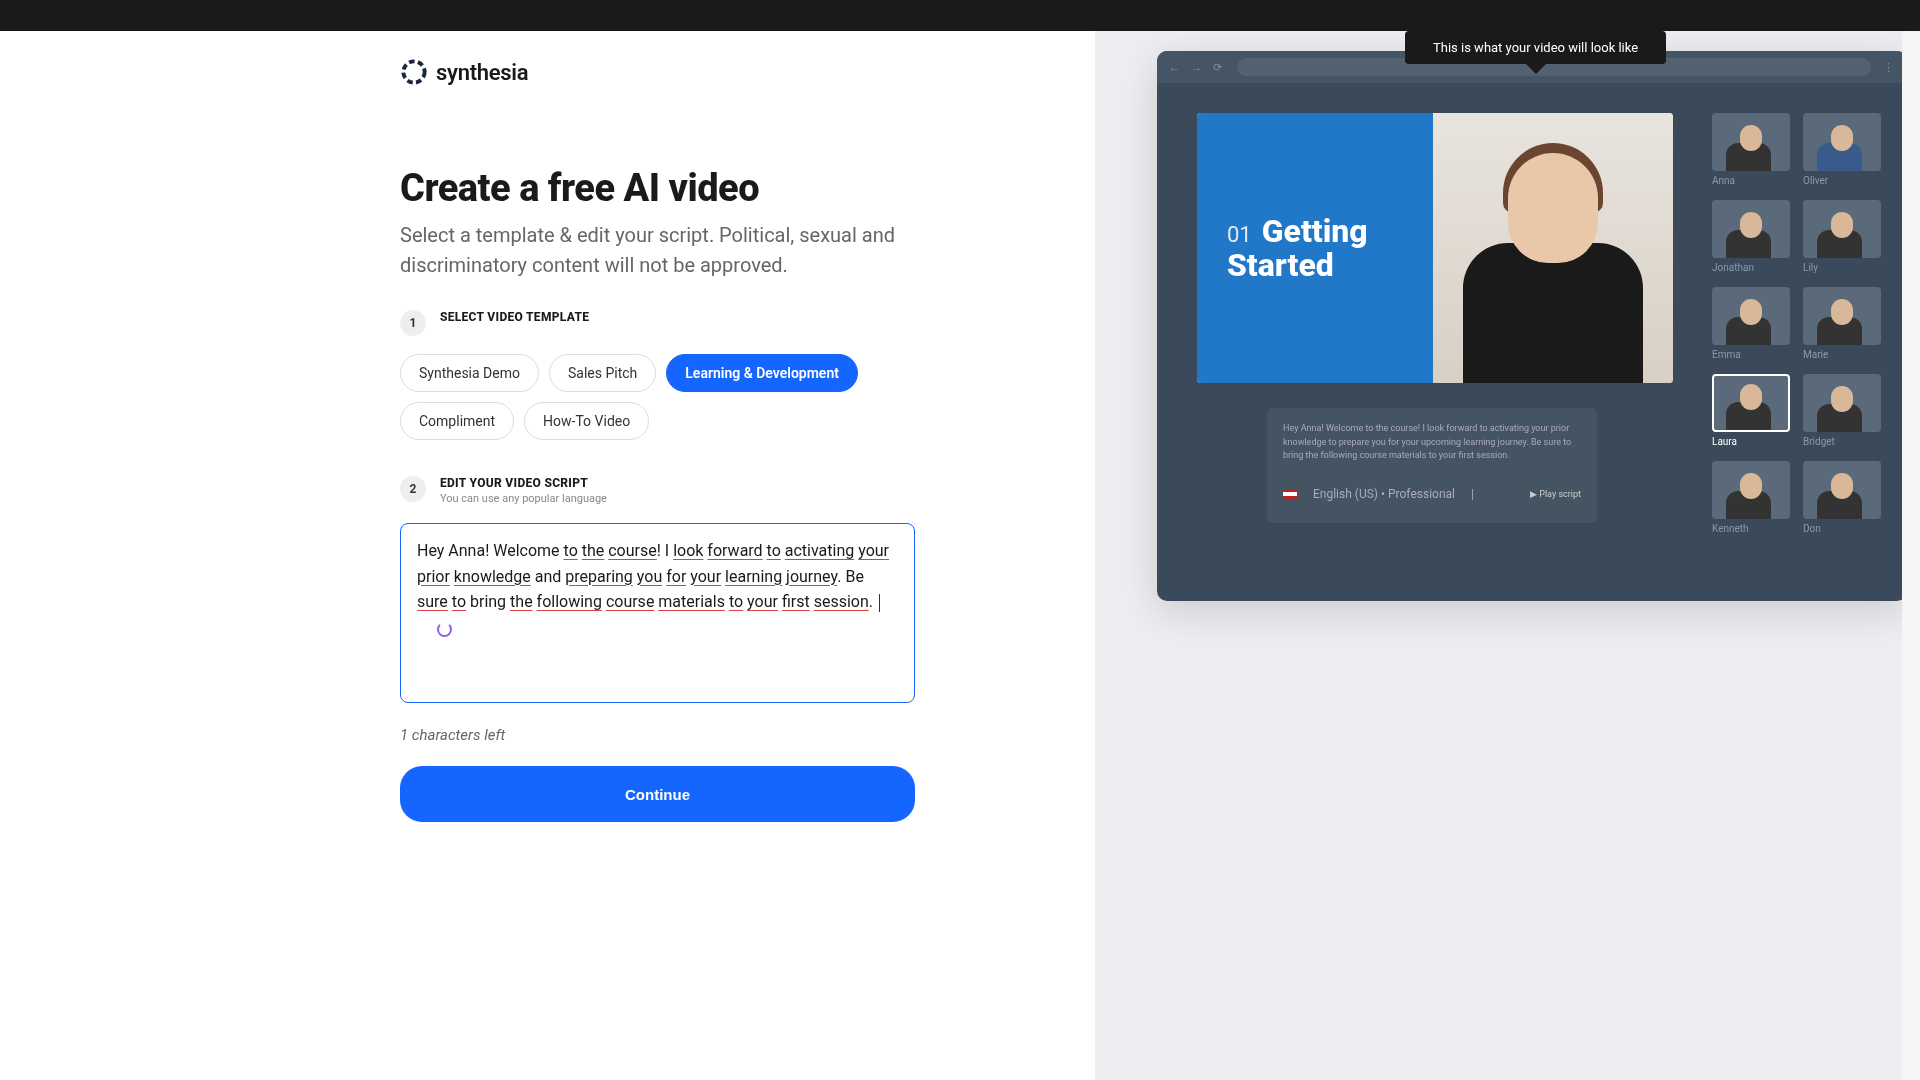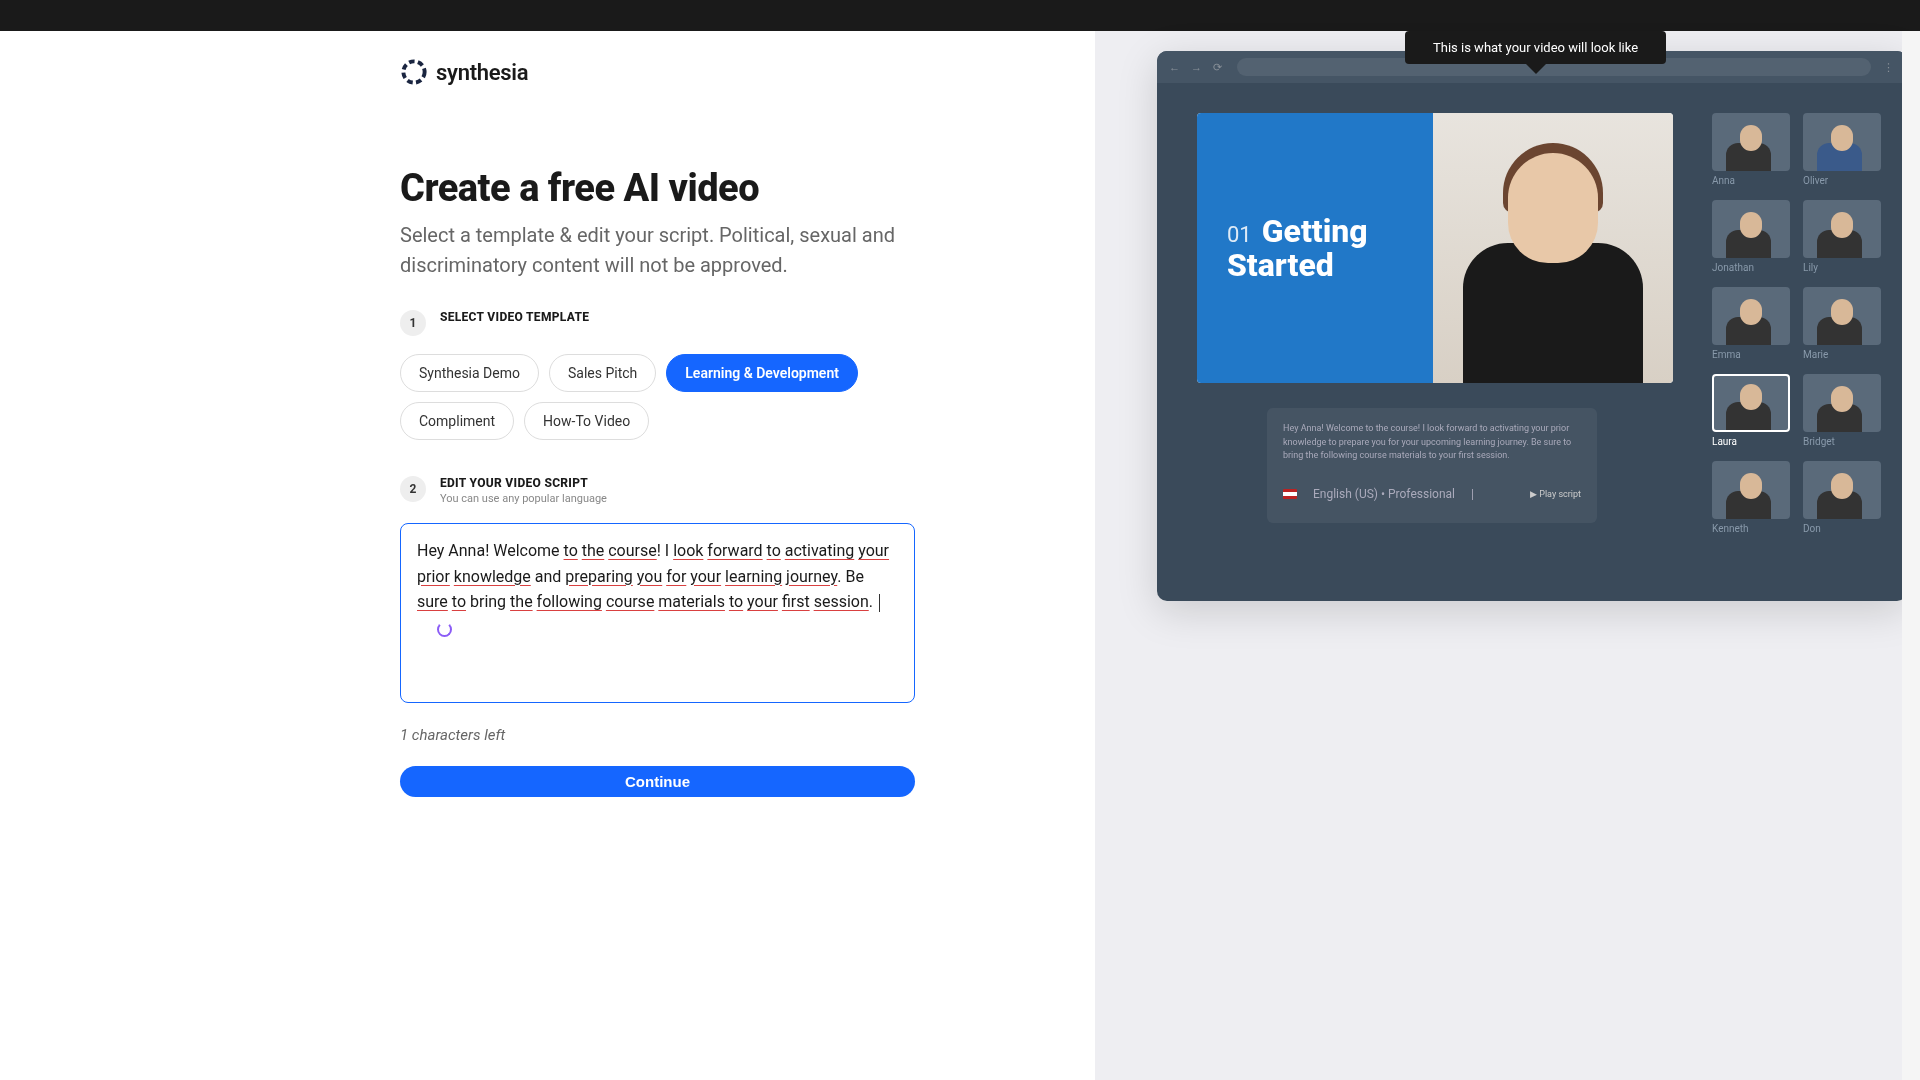--- a/index.html
+++ b/index.html
@@ -28,21 +28,21 @@
 .pill { padding: 10px 18px; border-radius: 22px; border: 1px solid #ddd; font-size: 14px; color: #333; background: #fff; cursor: pointer; }
 .pill.active { background: #1566ff; border-color: #1566ff; color: #fff; font-weight: 600; }
 
 .script-box { width: 515px; min-height: 180px; border: 1.5px solid #1566ff; border-radius: 8px; padding: 14px 16px; font-size: 16px; line-height: 1.6; color: #1a1a1a; position: relative; }
 .script-box .u { text-decoration: underline; text-decoration-color: #d94040; text-decoration-thickness: 1px; text-underline-offset: 3px; }
 .cursor-ind { display: inline-block; width: 1px; height: 18px; background: #333; vertical-align: middle; margin-left: 2px; }
 .loading-spinner { display: inline-block; width: 15px; height: 15px; border: 2px solid #8b5cf6; border-top-color: transparent; border-radius: 50%; vertical-align: middle; margin-left: 20px; margin-top: 2px; }
 
 .chars { font-size: 15px; color: #666; margin-top: 23px; font-style: italic; }
 
-.continue-btn { width: 515px; height: 31px; background: #1566ff; color: #fff; border: none; border-radius: 22px; font-size: 15px; font-weight: 600; margin-top: 22px; cursor: pointer; }
+.continue-btn { width: 515px; height: 56px; background: #1566ff; color: #fff; border: none; border-radius: 22px; font-size: 15px; font-weight: 600; margin-top: 22px; cursor: pointer; }
 
 
 .tooltip-bubble { position: absolute; top: 0px; left: 310px; background: #1a1a1a; color: #fff; font-size: 13px; padding: 9px 28px; border-radius: 4px; z-index: 10; }
 .tooltip-bubble::after { content: ''; position: absolute; top: 100%; left: 50%; transform: translateX(-50%); border: 10px solid transparent; border-top-color: #1a1a1a; }
 
 .preview-window { position: absolute; top: 20px; left: 62px; width: 750px; height: 550px; background: #3a4a5a; border-radius: 10px; overflow: hidden; box-shadow: 0 10px 40px rgba(0,0,0,0.15); }
 .preview-chrome { height: 32px; background: #455565; display: flex; align-items: center; padding: 0 12px; gap: 12px; }
 .chrome-nav { display: flex; gap: 10px; }
 .chrome-icon { width: 12px; height: 12px; opacity: 0.5; color: #ccc; font-size: 11px; }
 .chrome-url { flex: 1; height: 18px; background: rgba(255,255,255,0.08); border-radius: 10px; font-size: 9px; color: #888; padding: 2px 10px; }

